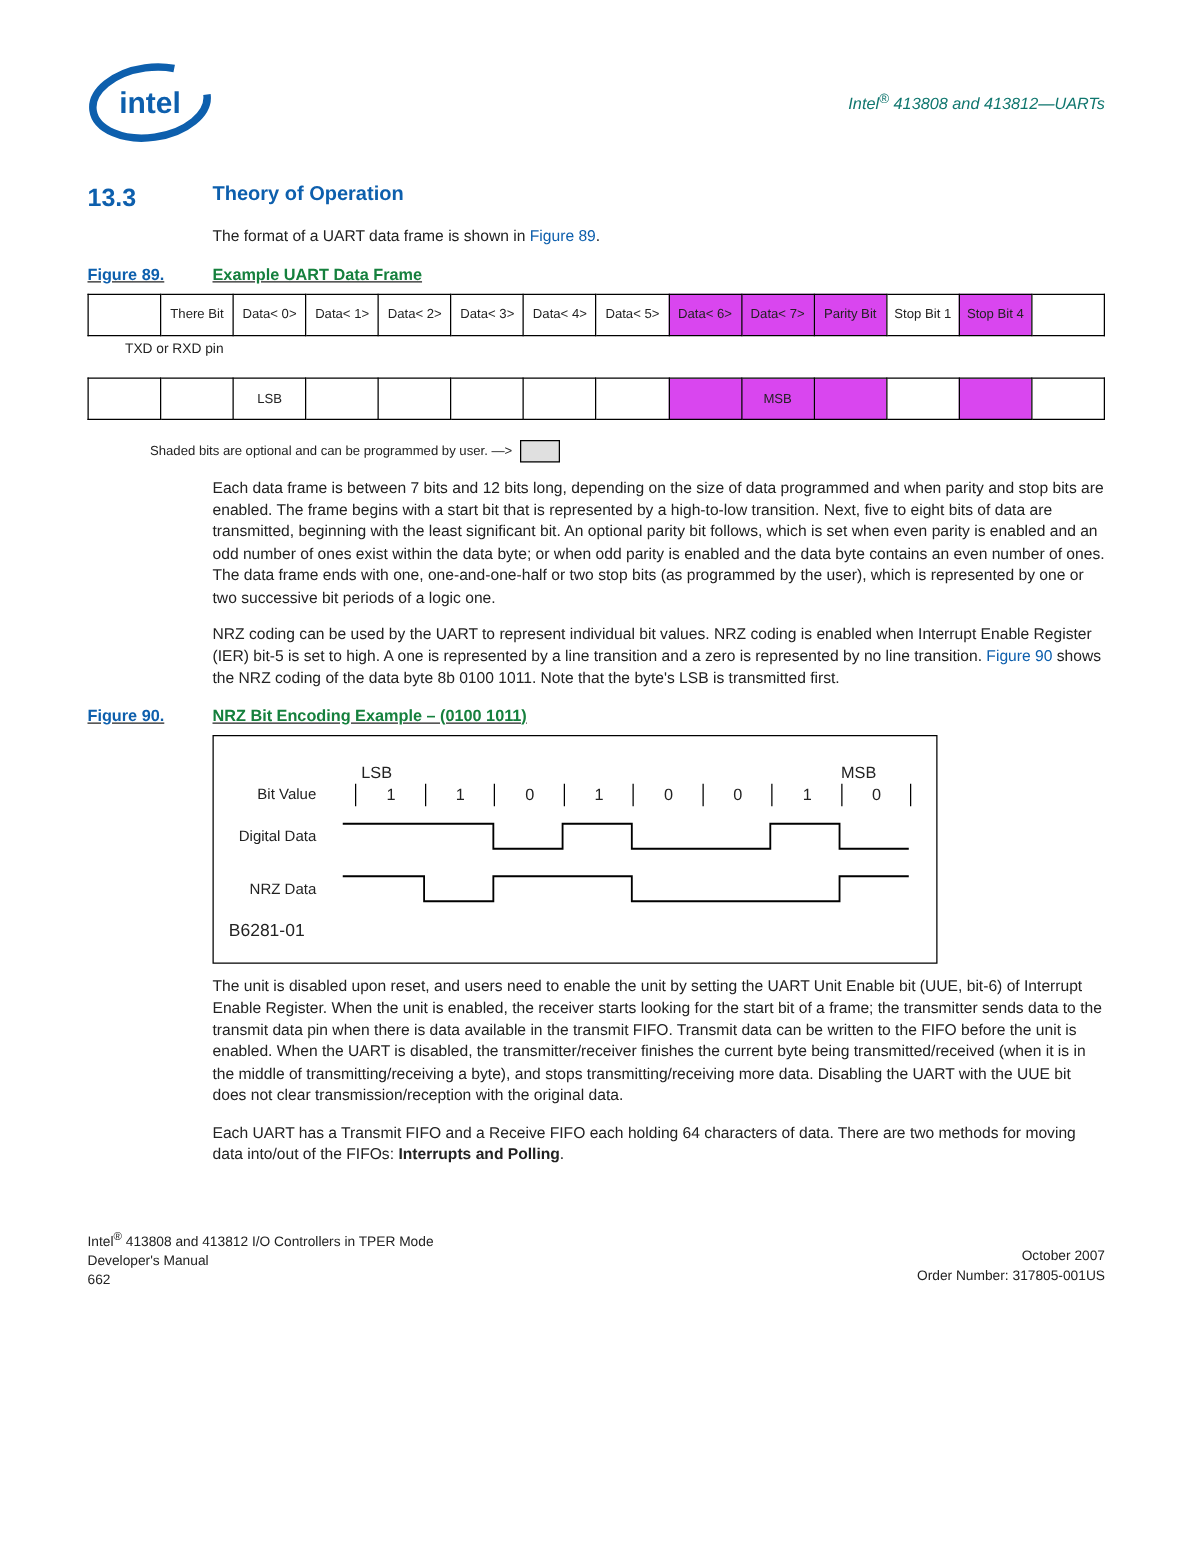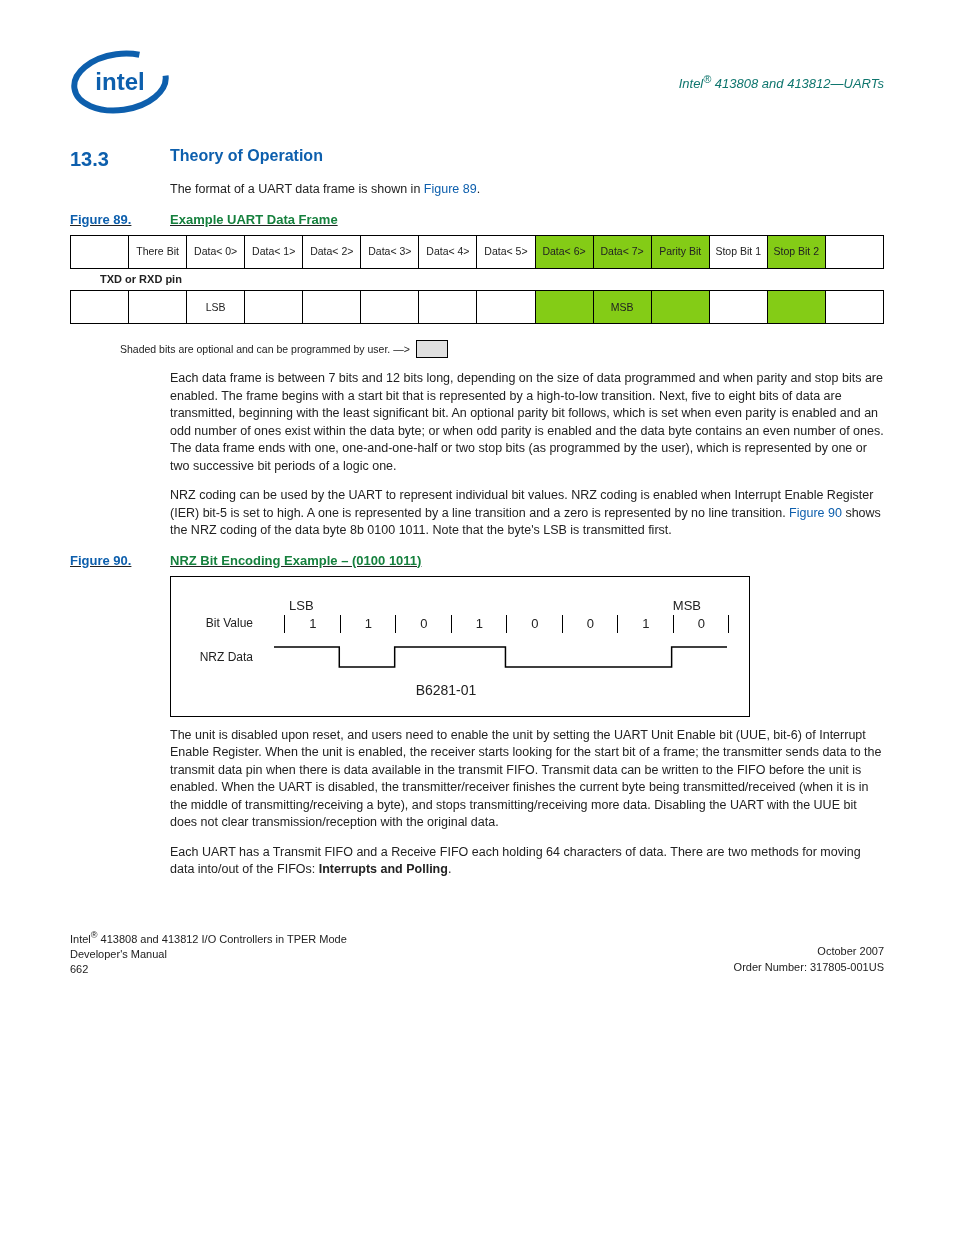--- a/index.html
+++ b/index.html
@@ -75,26 +75,26 @@
     table-layout: fixed;
   }
   table.frame td {
     border: 1px solid #000;
     font-size: 10.5px;
     text-align: center;
     height: 28px;
     padding: 2px 0;
   }
   .shaded {
-    background: #84cc16;
+    background: #d946ef;
   }
   .pin-label {
     font-size: 11px;
-    font-weight: bold;
-    margin: 3px 0 3px 30px;
+    font-weight: normal;
+    margin: 3px 0 15px 30px;
   }
   .shade-note {
     font-size: 10.5px;
     margin: 16px 0 12px 50px;
     display: flex;
     align-items: center;
     gap: 6px;
   }
   .shade-box {
     display: inline-block;
@@ -148,21 +148,21 @@
     margin-bottom: 0px;
   }
   .lsb-msb-row .lsb { flex:1; text-align: left; padding-left: 28px;}
   .lsb-msb-row .msb { flex:1; text-align: right; padding-right: 28px;}
   .wave-area {
     height: 36px;
     flex: 1;
     position: relative;
   }
   .code-id {
-    text-align: center;
+    text-align: left;
     font-size: 14px;
     margin-top: 0;
     padding-right: 20px;
   }
   .footer {
     display: flex;
     justify-content: space-between;
     margin-top: 50px;
     font-size: 11px;
   }
@@ -205,21 +205,21 @@
   <td>Data&lt; 0&gt;</td>
   <td>Data&lt; 1&gt;</td>
   <td>Data&lt; 2&gt;</td>
   <td>Data&lt; 3&gt;</td>
   <td>Data&lt; 4&gt;</td>
   <td>Data&lt; 5&gt;</td>
   <td class="shaded">Data&lt; 6&gt;</td>
   <td class="shaded">Data&lt; 7&gt;</td>
   <td class="shaded">Parity Bit</td>
   <td>Stop Bit 1</td>
-  <td class="shaded">Stop Bit 2</td>
+  <td class="shaded">Stop Bit 4</td>
   <td></td>
 </tr>
 </tbody>
   </table>
 <div class="pin-label">TXD or RXD pin</div>
 <table class="frame">
 <tbody>
       <tr>
   <td></td>
   <td></td>
@@ -268,20 +268,28 @@
       <div class="bit-cell"><span>1</span><div class="bit-sep" style="position:absolute;right:0;top:0;"></div></div>
       <div class="bit-cell"><span>0</span><div class="bit-sep" style="position:absolute;right:0;top:0;"></div></div>
       <div class="bit-cell"><span>1</span><div class="bit-sep" style="position:absolute;right:0;top:0;"></div></div>
       <div class="bit-cell"><span>0</span><div class="bit-sep" style="position:absolute;right:0;top:0;"></div></div>
       <div class="bit-cell"><span>0</span><div class="bit-sep" style="position:absolute;right:0;top:0;"></div></div>
       <div class="bit-cell"><span>1</span><div class="bit-sep" style="position:absolute;right:0;top:0;"></div></div>
       <div class="bit-cell"><span>0</span><div class="bit-sep" style="position:absolute;right:0;top:0;"></div></div>
     </div>
   </div>
   <div class="nrz-row">
+    <div class="nrz-label">Digital Data</div>
+    <div class="wave-area">
+      <svg width="100%" height="36" viewBox="0 0 460 36" preserveAspectRatio="none">
+        <polyline points="0,8 10,8 10,8 66,8 66,8 122,8 122,28 178,28 178,8 234,8 234,28 290,28 290,28 346,28 346,8 402,8 402,28 458,28" fill="none" stroke="#000" stroke-width="1.5"></polyline>
+      </svg>
+    </div>
+  </div>
+  <div class="nrz-row">
     <div class="nrz-label">NRZ Data</div>
     <div class="wave-area">
       <svg width="100%" height="36" viewBox="0 0 460 36" preserveAspectRatio="none">
         <polyline points="0,8 10,8 66,8 66,28 122,28 122,8 178,8 178,8 234,8 234,28 290,28 290,28 346,28 346,28 402,28 402,8 458,8" fill="none" stroke="#000" stroke-width="1.5"></polyline>
       </svg>
     </div>
   </div>
   <div class="code-id">B6281-01</div>
 </div>
 

